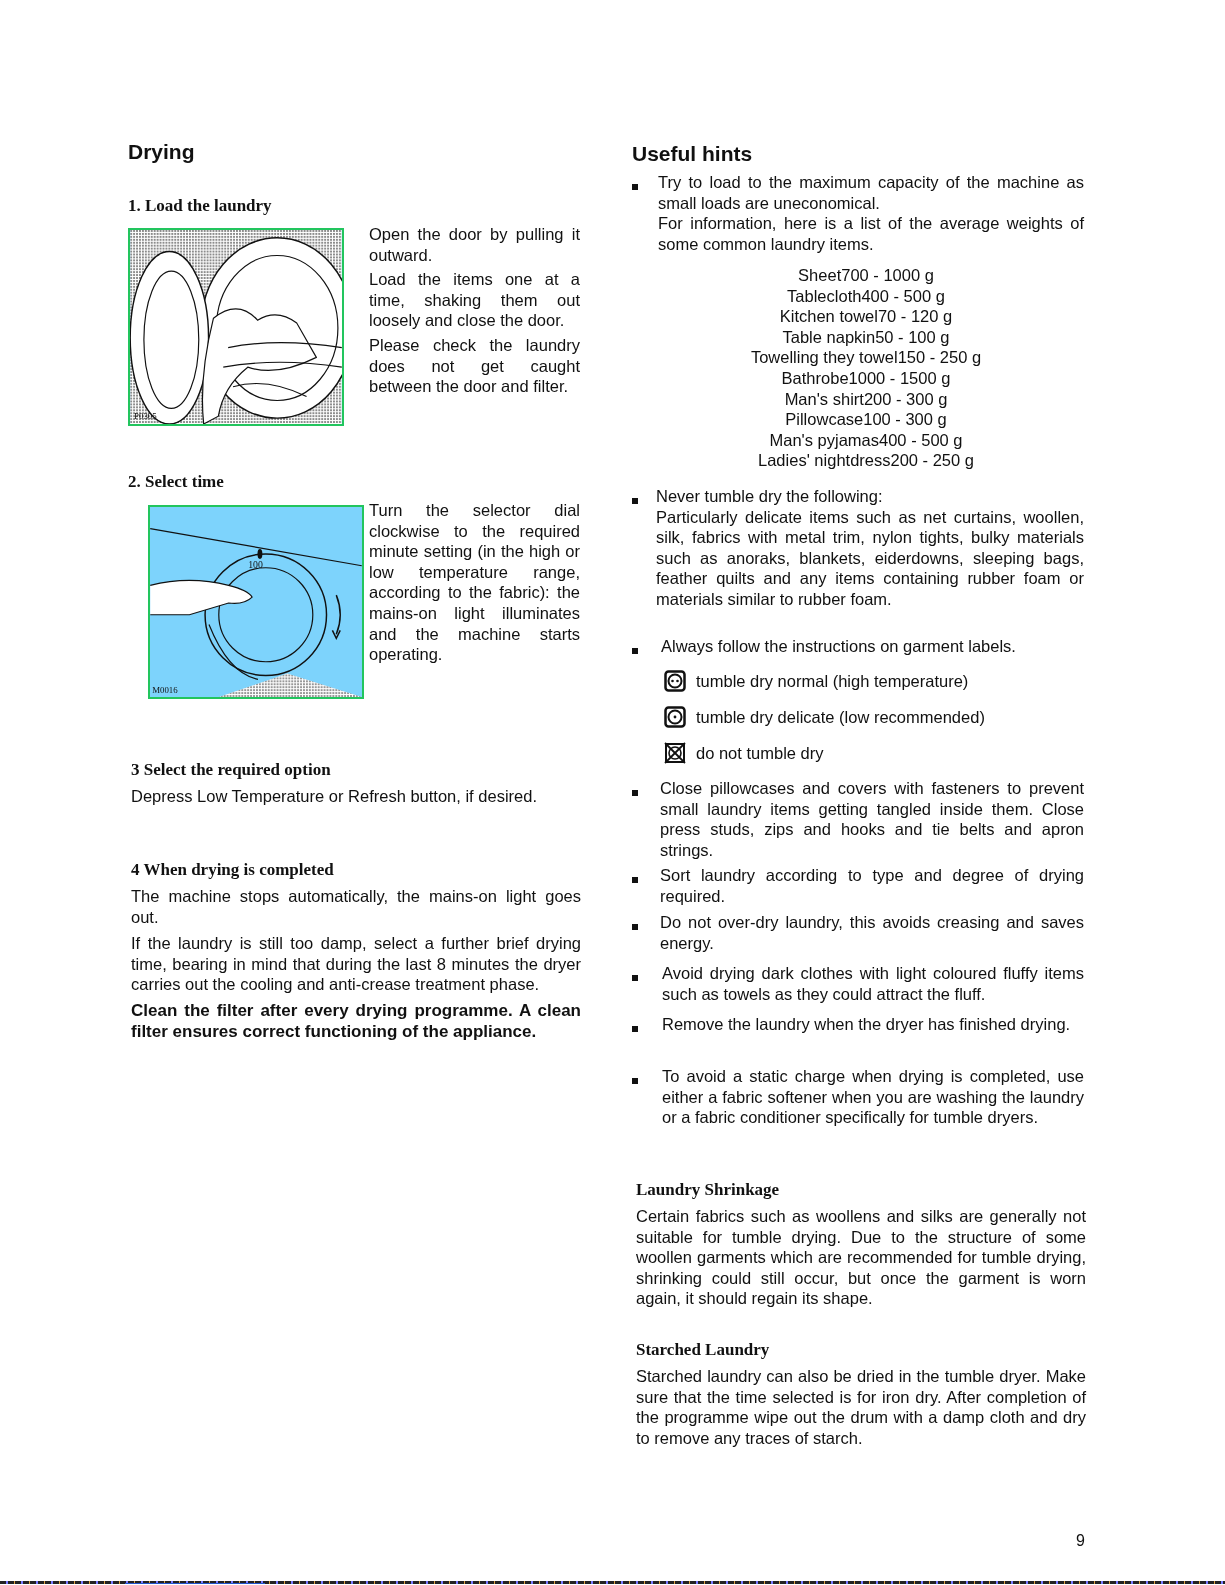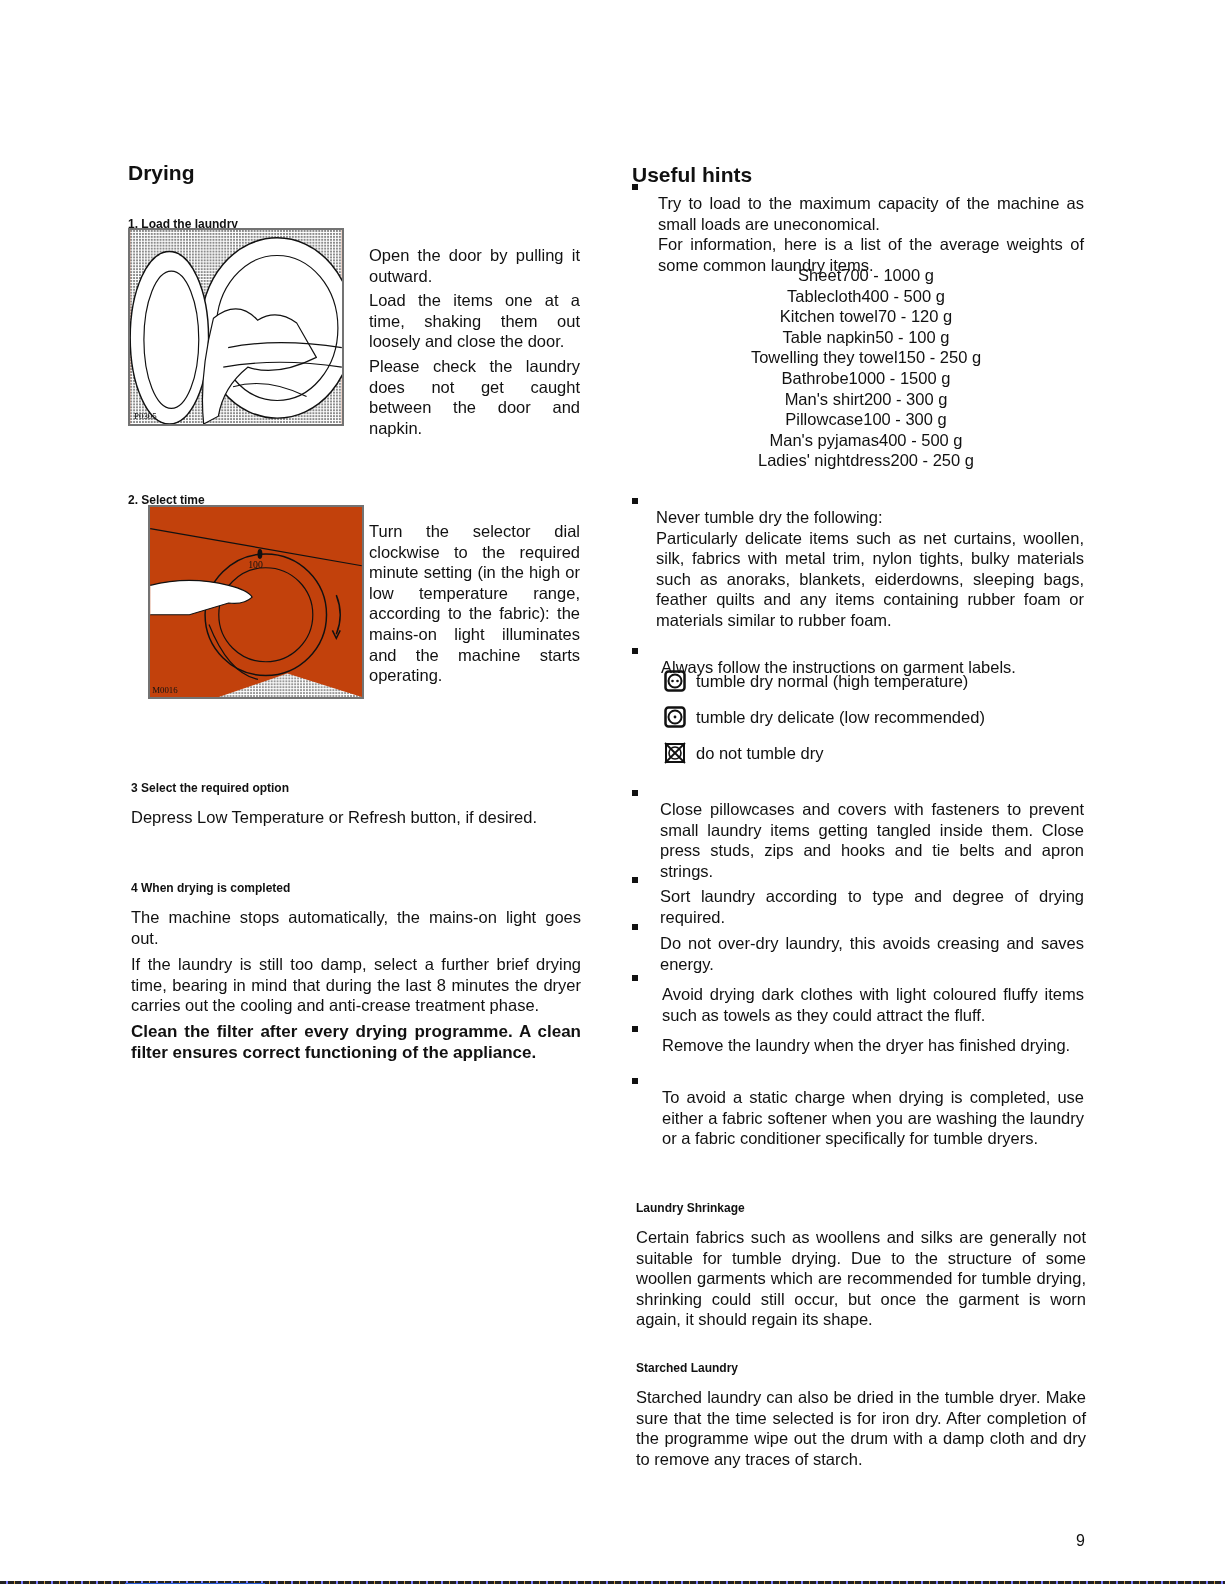--- a/index.html
+++ b/index.html
@@ -1,25 +1,25 @@
 <!DOCTYPE html>
 <html><head>
 <meta charset="utf-8">
 <style>
   html, body { margin: 0; padding: 0; background: #ffffff; }
   body {
     width: 1225px; height: 1585px; position: relative; overflow: hidden;
     font-family: "Liberation Sans", sans-serif; color: #111;
   }
-  .abs { position: absolute; margin-top: 21px; }
+  .abs { position: absolute; }
   .h1 { font-size: 21px; font-weight: bold; }
-  .h2 { font-size: 12px; font-weight: bold; }
+  .h2 { font-size: 17px; font-weight: bold; font-family: Liberation Serif, serif; }
   .txt { font-size: 16.5px; line-height: 20.6px; text-align: justify; text-align-last: left; }
   .fig {
-    position: absolute; border: 2px solid #737373; box-sizing: border-box; background: #c2410c; overflow: hidden;
+    position: absolute; border: 2px solid #22c55e; box-sizing: border-box; background: #7dd3fc; overflow: hidden;
   }
   .fig svg { width: 100%; height: 100%; display: block; }
   .bullet { position: absolute; width: 6px; height: 6px; background: #111; }
   .weights { position: absolute; left: 658px; top: 265px; width: 416px; font-size: 16.5px; line-height: 20.6px; }
   .weights .row { display: flex; justify-content: center; }
   .sym-row { position: absolute; left: 664px; display: flex; align-items: center; font-size: 16.5px; }
   .sym { width: 22px; height: 22px; margin-right: 10px; }
   .pagenum { position: absolute; left: 1076px; top: 1532px; font-size: 16px; }
   .bottom-rule { position: absolute; left: 0; top: 1581px; width: 1225px; height: 3px; background: repeating-linear-gradient(90deg,#222 0 6px,#7a7aff 6px 8px,#222 8px 14px,#d8a040 14px 15px); }
   .link-line { position: absolute; left: 125px; top: 1583px; width: 140px; height: 1px; background: #2255cc; }
@@ -46,21 +46,21 @@
     <ellipse cx="42" cy="112" rx="28" ry="70" fill="#fff" stroke="#111" stroke-width="1.2"></ellipse>
     <path d="M85 90 Q110 70 130 92 Q150 80 170 95 L190 130 Q150 150 120 140 Q95 160 90 190 L75 198 Q70 150 85 90Z" fill="#fff" stroke="#111" stroke-width="1.2"></path>
     <path d="M100 120 Q150 110 216 120 M95 140 Q150 130 216 140 M105 160 Q140 150 180 170" fill="none" stroke="#111" stroke-width="1.2"></path>
     <text x="4" y="193" font-size="9" font-family="Liberation Serif, serif" fill="#111">P0305</text>
   </svg>
 </div>
 
 <div class="abs txt" style="left:369px;top:224px;width:211px;">
   <p style="margin:0 0 4px 0;">Open the door by pulling it outward.</p>
   <p style="margin:0 0 4px 0;">Load the items one at a time, shaking them out loosely and close the door.</p>
-  <p style="margin:0;">Please check the laundry does not get caught between the door and napkin.</p>
+  <p style="margin:0;">Please check the laundry does not get caught between the door and filter.</p>
 </div>
 
 <div class="abs h2" style="left:128px;top:472px;">2. Select time</div>
 
 <div class="fig" style="left:128px;top:505px;width:216px;height:194px;margin-left:20px;">
   <svg viewBox="0 0 216 194">
     <defs>
       <pattern id="dots2" width="3" height="3" patternUnits="userSpaceOnUse">
         <rect width="3" height="3" fill="#fff"></rect>
           <circle cx="1" cy="1" r="0.9" fill="#666"></circle>

